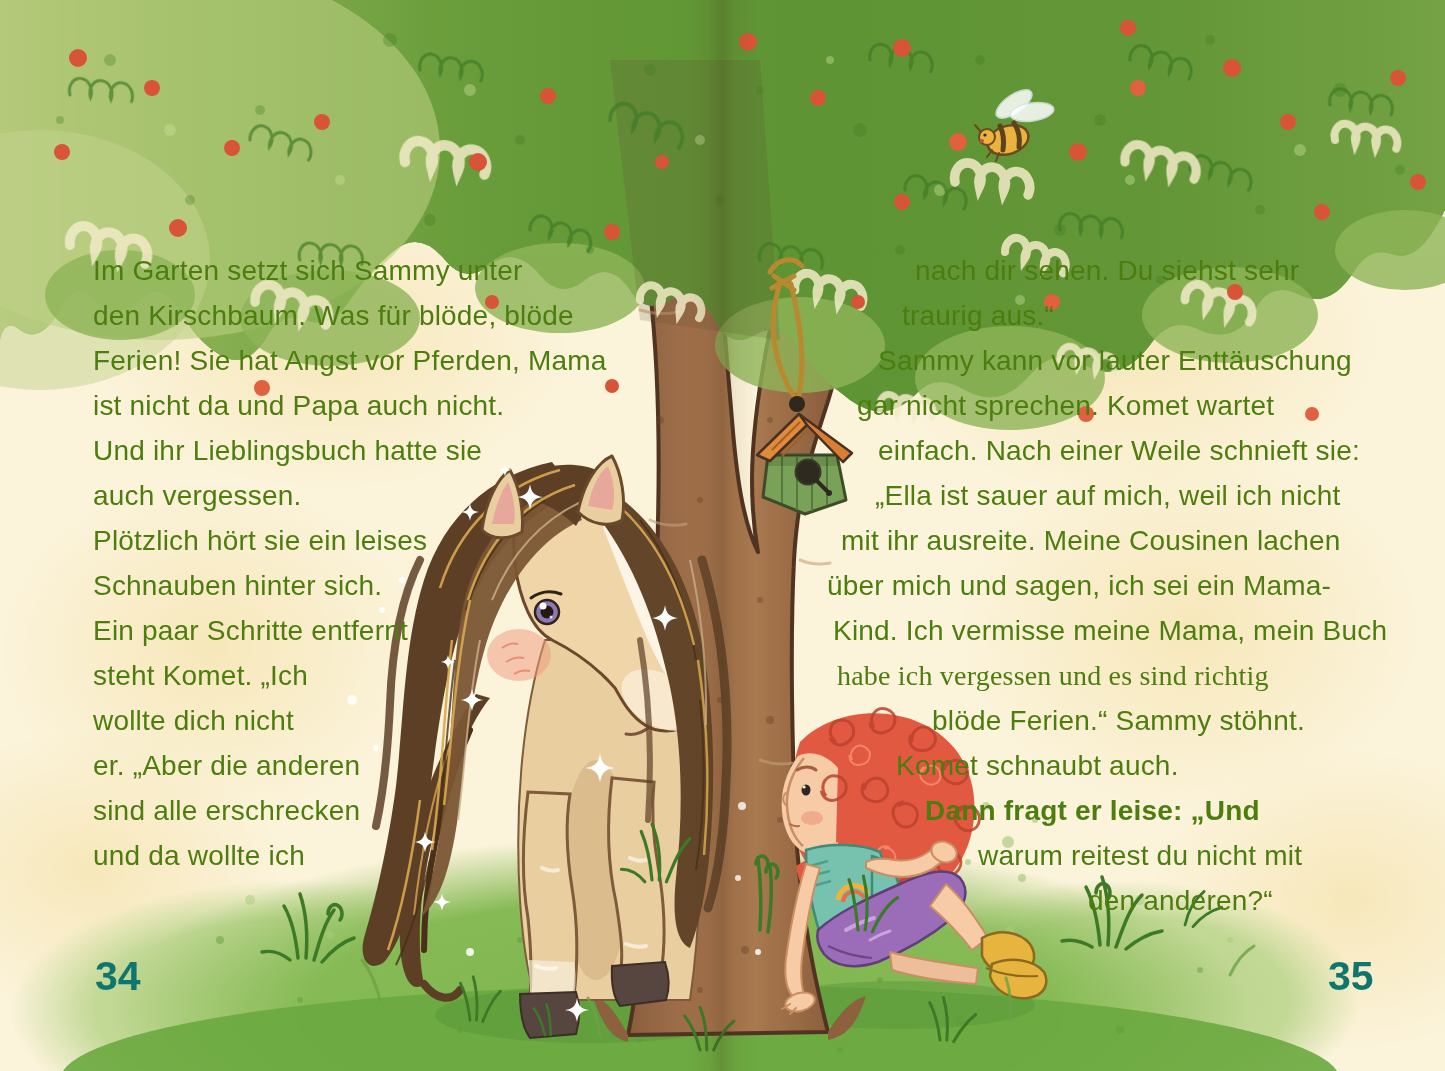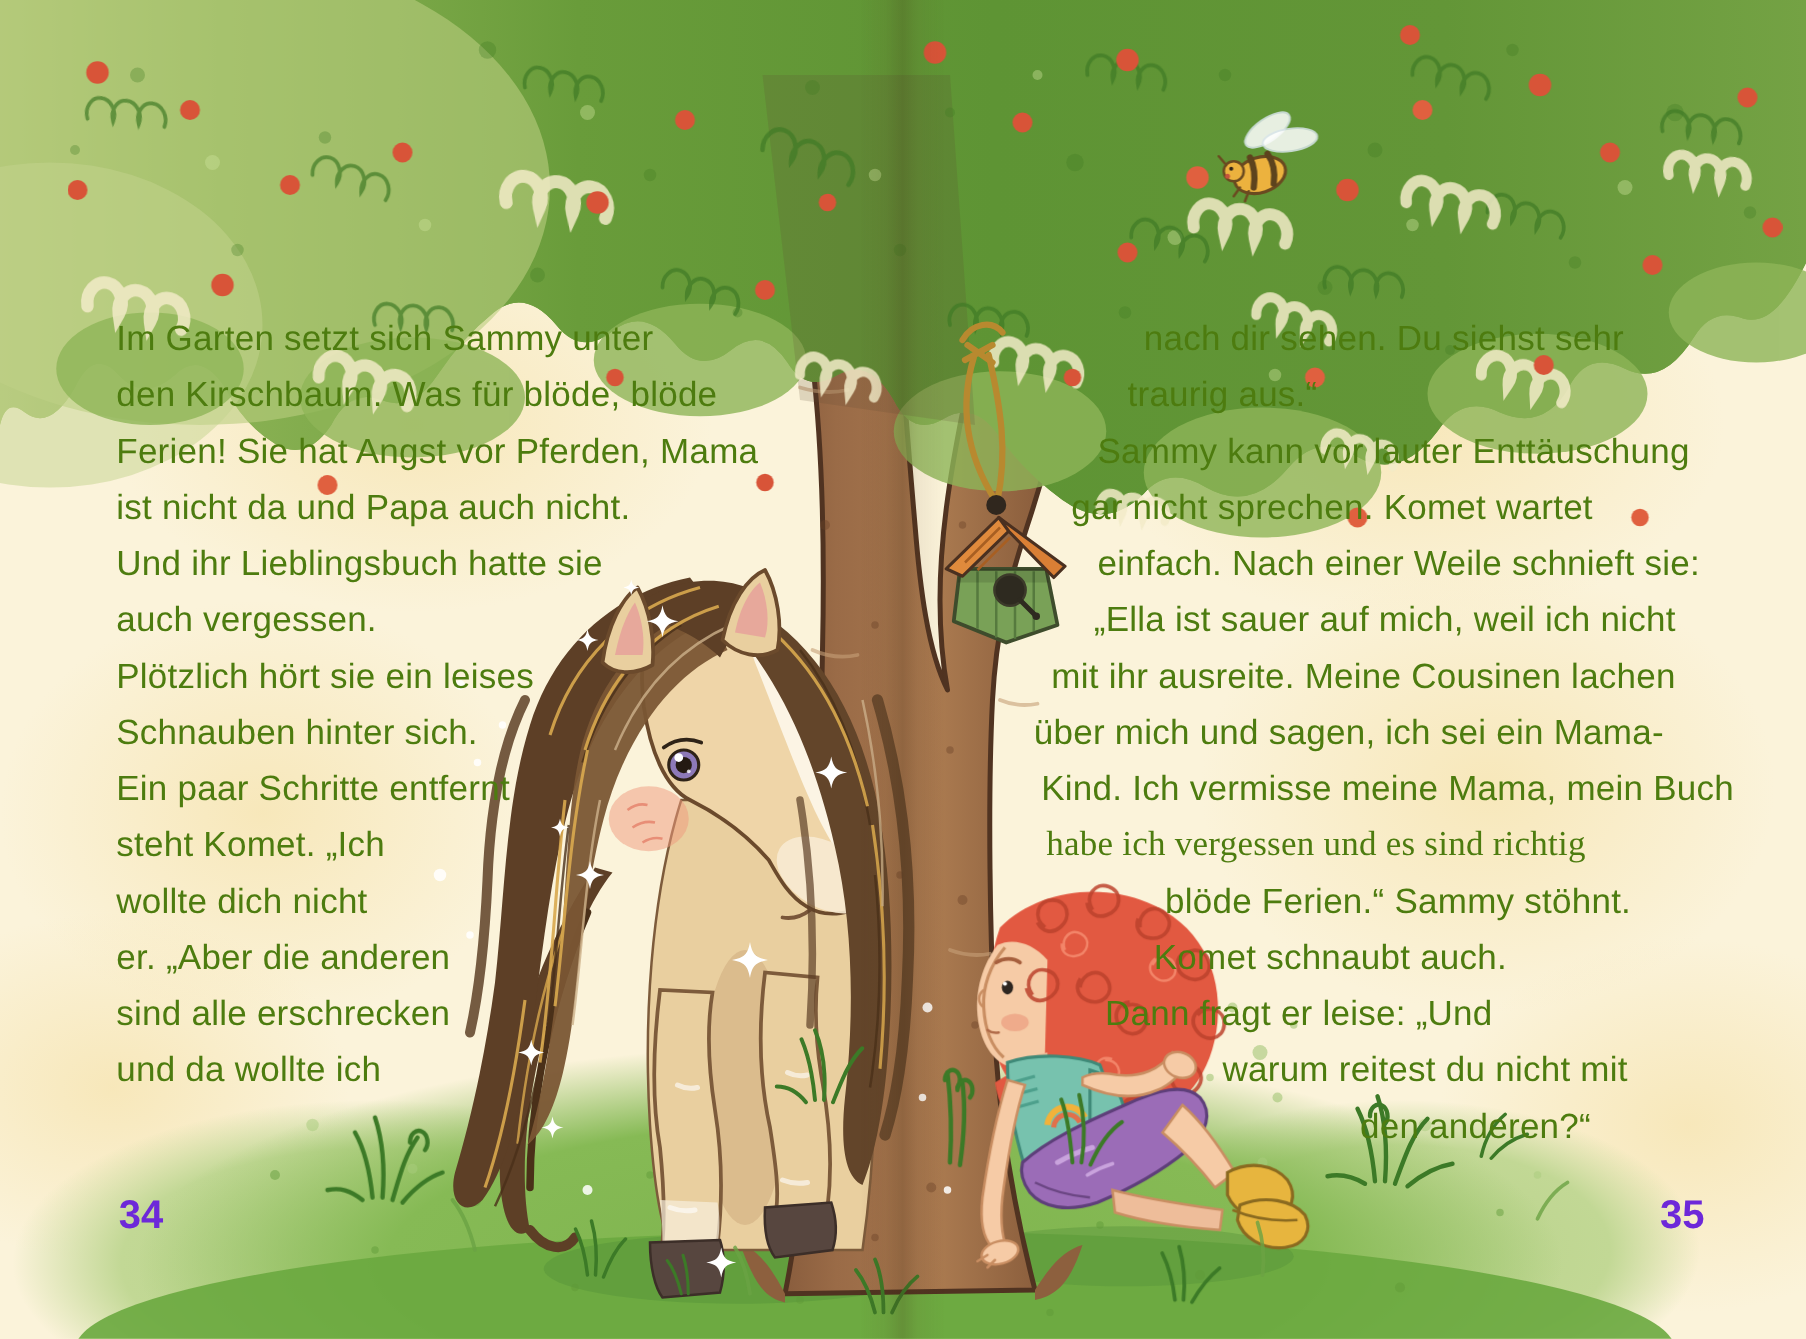--- a/index.html
+++ b/index.html
@@ -26,25 +26,25 @@
   .right-text .line:nth-child(2){margin-left:82px;}
   .right-text .line:nth-child(3){margin-left:58px;}
   .right-text .line:nth-child(4){margin-left:37px;}
   .right-text .line:nth-child(5){margin-left:58px;}
   .right-text .line:nth-child(6){margin-left:55px;}
   .right-text .line:nth-child(7){margin-left:21px;}
   .right-text .line:nth-child(8){margin-left:7px;}
   .right-text .line:nth-child(9){margin-left:13px;}
   .right-text .line:nth-child(10){margin-left:17px;font-family:Liberation Serif, serif;}
   .right-text .line:nth-child(11){margin-left:112px;}
-  .right-text .line:nth-child(12){margin-left:103px;}
-  .right-text .line:nth-child(13){margin-left:64px;}
+  .right-text .line:nth-child(12){margin-left:76px;}
+  .right-text .line:nth-child(13){margin-left:105px;font-weight:bold;}
   .right-text .line:nth-child(14){margin-left:158px;}
   .right-text .line:nth-child(15){margin-left:268px;}
-  .page-number{position:absolute;top:953px;font-size:32px;font-weight:bold;color:#6d28d9;}
+  .page-number{position:absolute;top:953px;font-size:41px;font-weight:bold;color:#0f766e;}
   .pn-left{left:95px;}
   .pn-right{left:1328px;}
 </style>
 </head>
 <body>
 
 <div class="stage">
 
 <svg class="illustration" width="1445" height="1071" viewBox="0 0 1445 1071">
   <defs>

